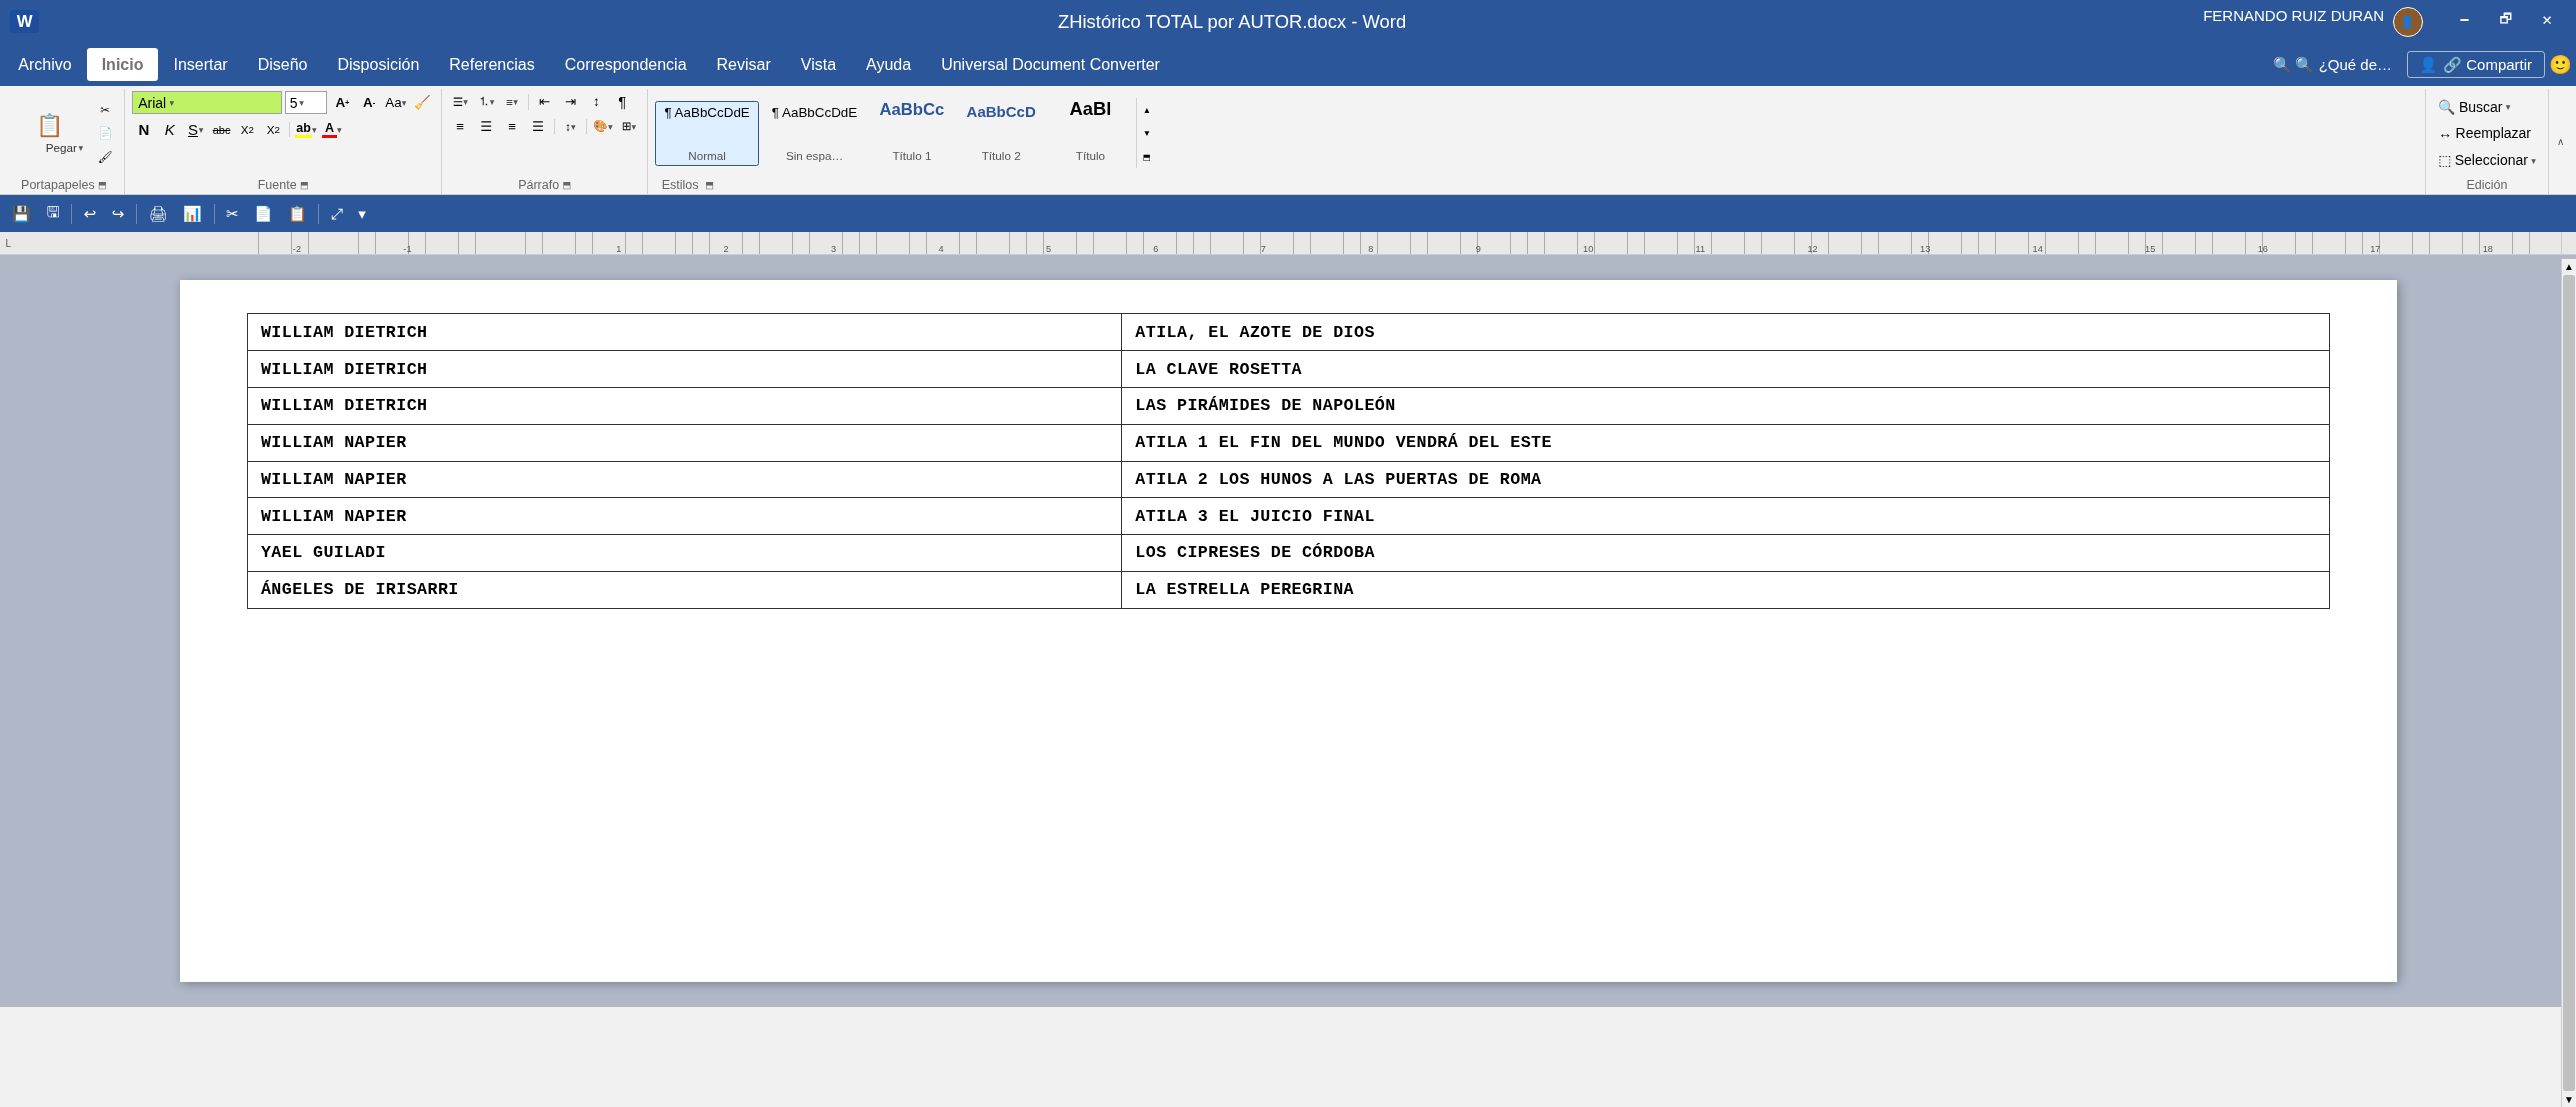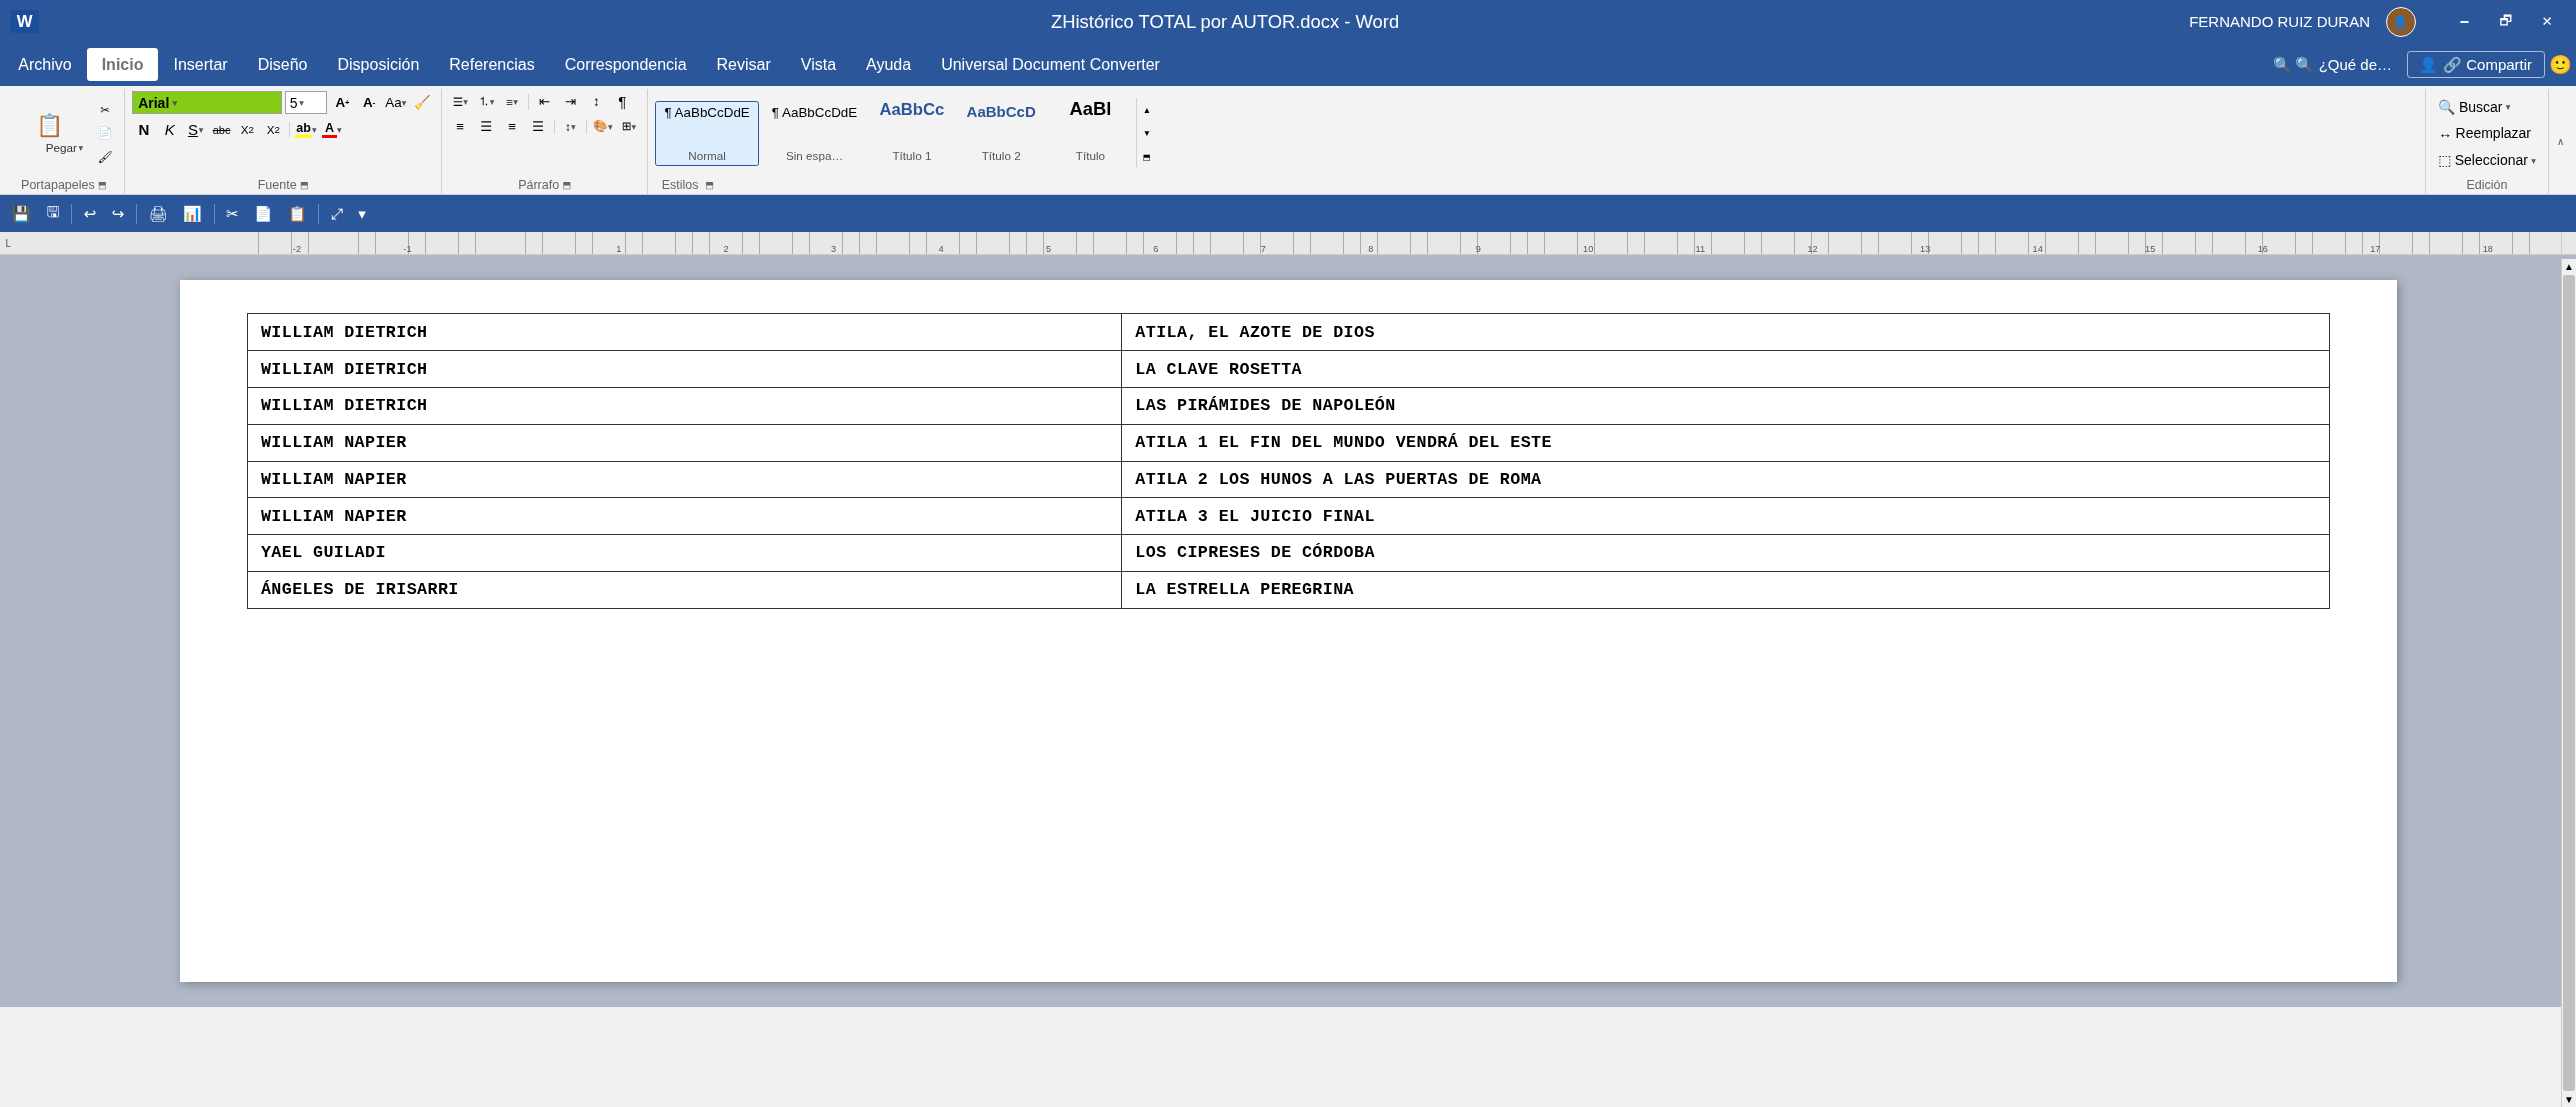--- a/index.html
+++ b/index.html
@@ -16,22 +16,21 @@
       color: white;
     }
     #title-bar .title-text {
       flex: 1;
       text-align: center;
       font-size: 18.4px;
       font-weight: 400;
     }
     #title-bar .user-area {
       display: flex;
-      align-items: center;
-      gap: 16px;
+      gap: 9px;
       font-size: 15px;
     }
     #title-bar .win-controls {
       display: flex;
       gap: 3.3px;
       margin-left: 13.4px;
     }
     #title-bar .win-btn {
       width: 38px;
       height: 27px;
@@ -170,28 +169,27 @@
       cursor: pointer;
       border-radius: 2.5px;
       font-size: 11.7px;
       border: 0.8px solid transparent;
       background: transparent;
       white-space: nowrap;
       height: 23.4px;
     }
     .font-box {
       border: 0.8px solid #a0a0a0;
-      background: #84cc16;
+      background: #bef264;
       padding: 1.7px 5px;
       font-size: 14px;
       height: 23.4px;
       display: flex; align-items: center;
       cursor: pointer;
       min-width: 150px;
-      font-weight: bold;
     }
     .font-size-box {
       border: 0.8px solid #a0a0a0;
       background: white;
       padding: 1.7px 3.3px;
       font-size: 14px;
       height: 23.4px;
       display: flex; align-items: center;
       min-width: 42px;
       cursor: pointer;

